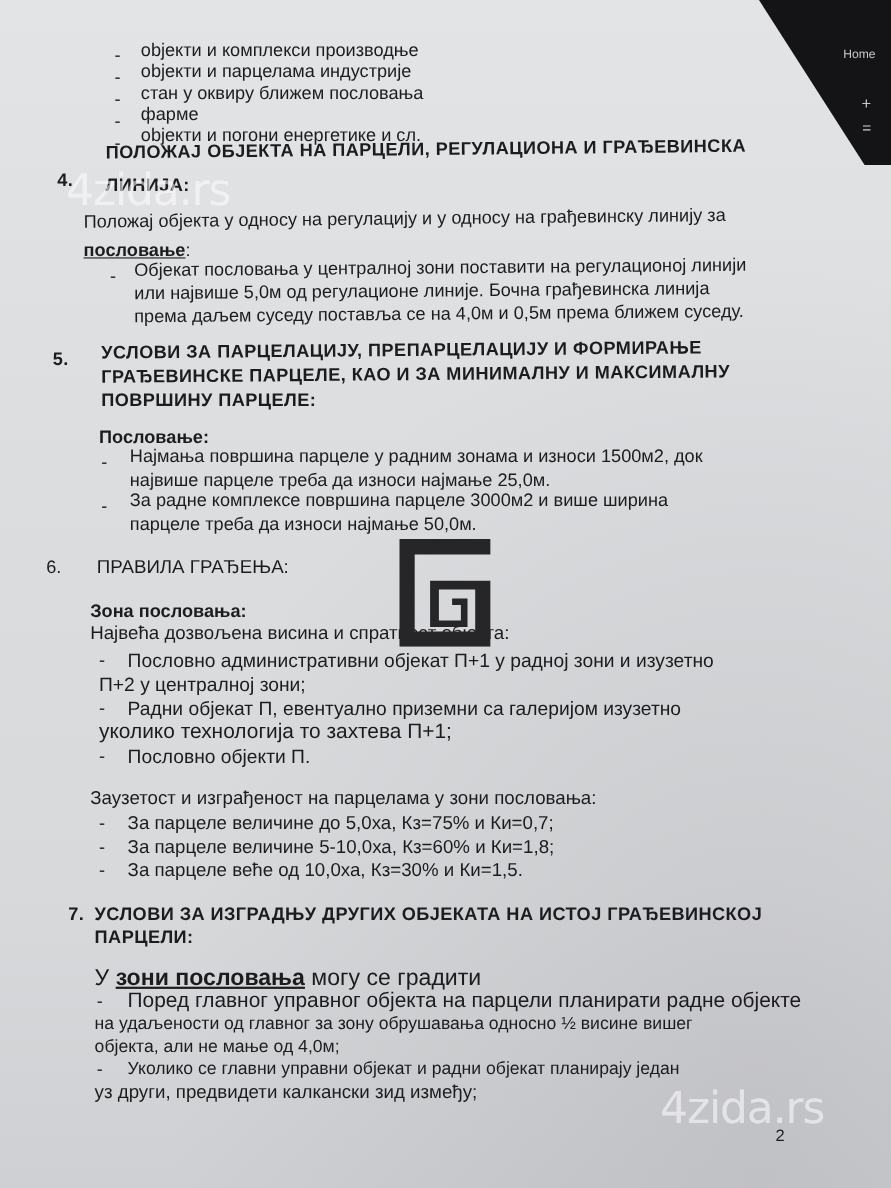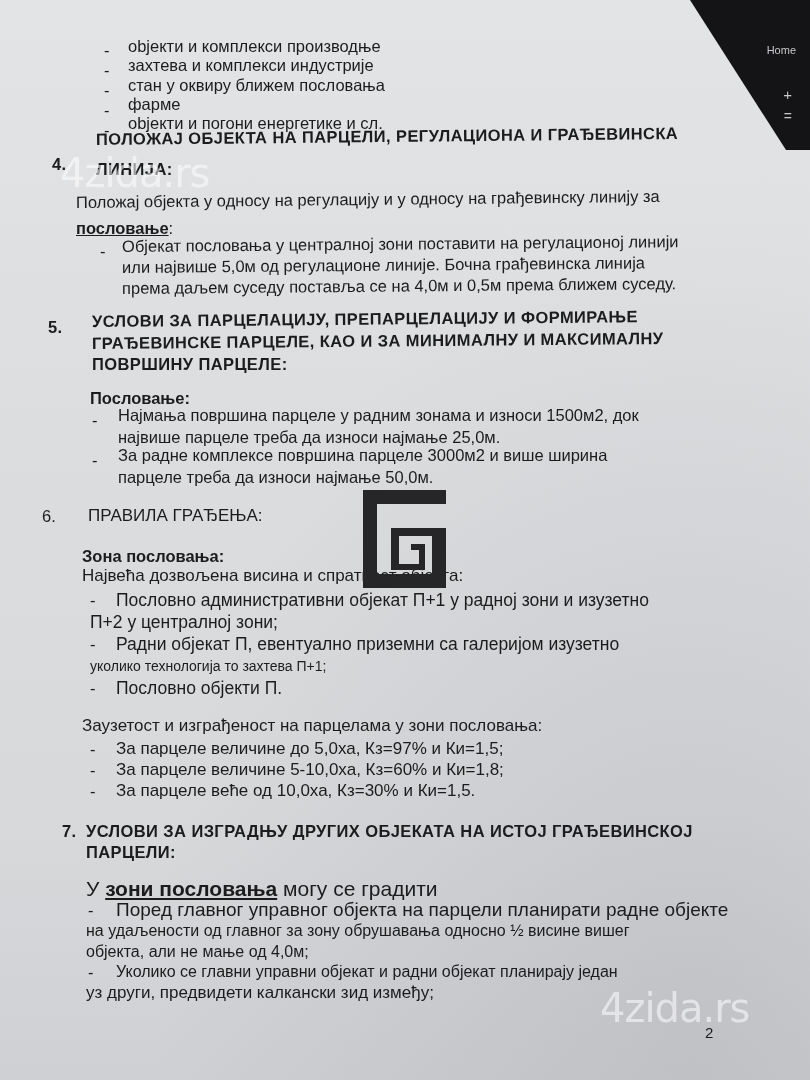--- a/index.html
+++ b/index.html
@@ -50,21 +50,21 @@
 <div class="device">
   <span class="home">Home</span>
   <span class="plus">+</span>
   <span class="eq">=</span>
 </div>
 
 <div>
   <span class="abs t" style="left:104px;top:40px">-</span>
   <span class="abs t" style="left:128px;top:36px">objeкти и комплекси производње</span>
   <span class="abs t" style="left:104px;top:60px">-</span>
-  <span class="abs t" style="left:128px;top:55px">захтева и комплекси индустрије</span>
+  <span class="abs t" style="left:128px;top:55px">objeкти и парцелама индустрије</span>
   <span class="abs t" style="left:104px;top:80px">-</span>
   <span class="abs t" style="left:128px;top:75px">стан у оквиру ближем пословања</span>
   <span class="abs t" style="left:104px;top:100px">-</span>
   <span class="abs t" style="left:128px;top:94px">фарме</span>
   <span class="abs t" style="left:104px;top:120px">-</span>
   <span class="abs t" style="left:128px;top:113px">objeкти и погони енергетике и сл.</span>
 </div>
 
 <div>
   <span class="abs h" style="left:52px;top:155px">4.</span>
@@ -95,27 +95,27 @@
 <div>
   <span class="abs t" style="left:42px;top:506px">6.</span>
   <span class="abs t" style="left:88px;top:506px;font-size:17px">ПРАВИЛА ГРАЂЕЊА:</span>
   <span class="abs t b" style="left:82px;top:546px">Зона пословања:</span>
   <span class="abs t" style="left:82px;top:566px;font-size:17px">Највећа дозвољена висина и спратност објекта:</span>
   <span class="abs t" style="left:90px;top:590px">-</span>
   <span class="abs t" style="left:116px;top:590px;font-size:17.5px">Пословно административни објекат П+1 у радној зони и изузетно</span>
   <span class="abs t" style="left:90px;top:612px;font-size:17.5px">П+2 у централној зони;</span>
   <span class="abs t" style="left:90px;top:634px">-</span>
   <span class="abs t" style="left:116px;top:634px;font-size:17.5px">Радни објекат П, евентуално приземни са галеријом изузетно</span>
-  <span class="abs t" style="left:90px;top:656px;font-size:14px">уколико технологија то захтева П+1;</span>
+  <span class="abs t" style="left:90px;top:656px;font-size:19px">уколико технологија то захтева П+1;</span>
   <span class="abs t" style="left:90px;top:678px">-</span>
   <span class="abs t" style="left:116px;top:678px;font-size:17.5px">Пословно објекти П.</span>
 
   <span class="abs t" style="left:82px;top:716px;font-size:17px">Заузетост и изграђеност на парцелама у зони пословања:</span>
   <span class="abs t" style="left:90px;top:739px">-</span>
-  <span class="abs t" style="left:116px;top:739px;font-size:17px">За парцеле величине до 5,0ха, Кз=97% и Ки=1,5;</span>
+  <span class="abs t" style="left:116px;top:739px;font-size:17px">За парцеле величине до 5,0ха, Кз=75% и Ки=0,7;</span>
   <span class="abs t" style="left:90px;top:760px">-</span>
   <span class="abs t" style="left:116px;top:760px;font-size:17px">За парцеле величине 5-10,0ха, Кз=60% и Ки=1,8;</span>
   <span class="abs t" style="left:90px;top:781px">-</span>
   <span class="abs t" style="left:116px;top:781px;font-size:17px">За парцеле веће од 10,0ха, Кз=30% и Ки=1,5.</span>
 </div>
 
 <svg class="logo" viewBox="0 0 83 98">
   <path d="M0 0 H83 V98 H0 Z M14 14 V84 H69 V44 H26 V70 H56 V58 H40 V56 H56 V56" fill="none"></path>
   <path fill="#262628" d="M0 0 H83 V14 H14 V84 H69 V46 H36 V74 H56 V60 H48 V54 H62 V80 H28 V38 H83 V98 H0 Z"></path>
 </svg>

